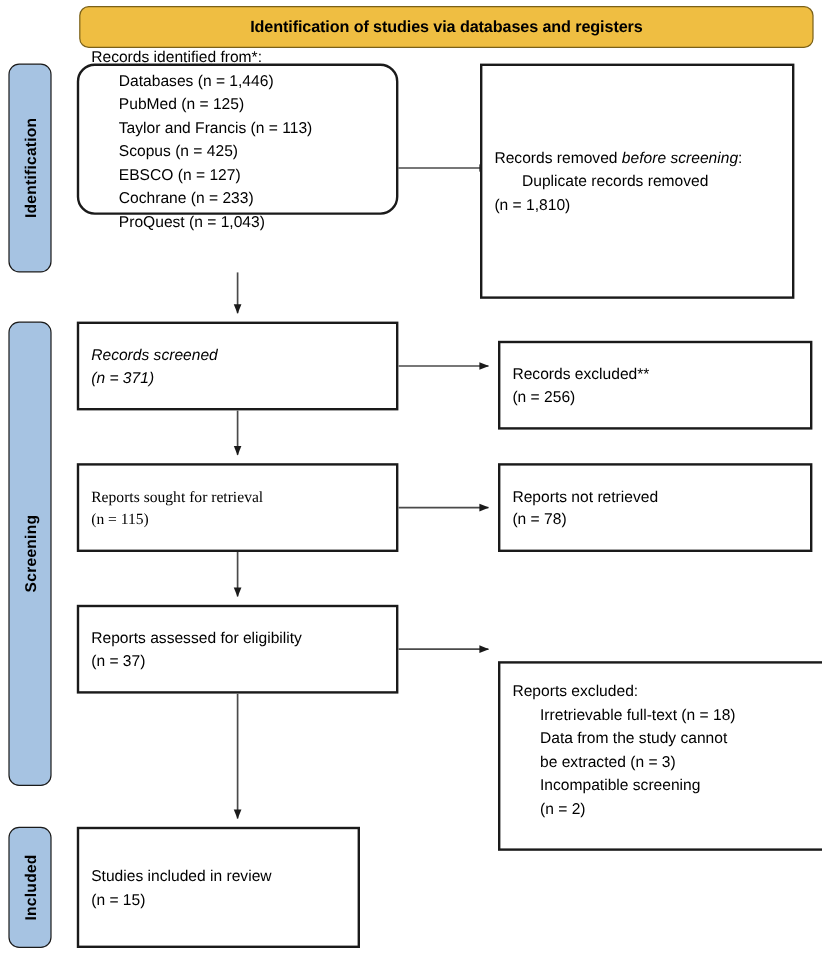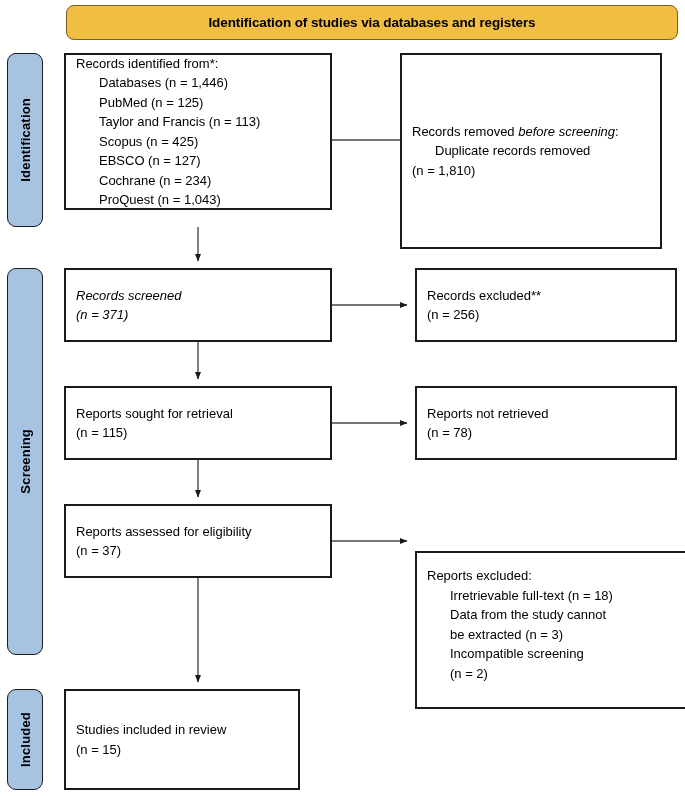--- a/index.html
+++ b/index.html
@@ -85,28 +85,28 @@
     font-size: 13px;
     line-height: 19.5px;
     white-space: pre;
   }
   .pbox p.ind {
     padding-left: 23px;
   }
   .pbox p .it { font-style: italic; }
 
   
-  #box-identified      { left: 64px; top: 53px;  width: 268px; height: 157px; }
+  #box-identified      { left: 64px; top: 53px;  width: 268px; height: 126px; border-radius: 15px; }
   #box-screened        { left: 64px; top: 268px; width: 268px; height: 74px; font-style: italic;  }
-  #box-sought          { left: 64px; top: 386px; width: 268px; height: 74px;  }
+  #box-sought          { left: 64px; top: 386px; width: 268px; height: 74px; font-family: Liberation Serif, serif;  }
   #box-assessed        { left: 64px; top: 504px; width: 268px; height: 74px;  }
   #box-included        { left: 64px; top: 689px; width: 236px; height: 101px; }
   
   #box-removed         { left: 400px; top: 53px;  width: 262px; height: 196px; }
-  #box-excluded-recs   { left: 415px; top: 268px; width: 262px; height: 74px;  }
+  #box-excluded-recs   { left: 415px; top: 284px; width: 262px; height: 74px;  }
   #box-not-retrieved   { left: 415px; top: 386px; width: 262px; height: 74px;  }
   #box-excluded-reps   { left: 415px; top: 504px; width: 304px; height: 158px; margin-top: 47px; }
 
   
   #box-excluded-reps  { align-items: flex-start; }
   #box-excluded-reps .inner { padding-top: 13px; }
 
   
   #connectors {
     position: absolute;
@@ -153,21 +153,21 @@
   </svg>
 
   <div class="pbox" id="box-identified">
     <div class="inner">
       <p>Records identified from*:</p>
       <p class="ind">Databases (n = 1,446)</p>
       <p class="ind">PubMed (n = 125)</p>
       <p class="ind">Taylor and Francis (n = 113)</p>
       <p class="ind">Scopus (n = 425)</p>
       <p class="ind">EBSCO (n = 127)</p>
-      <p class="ind">Cochrane (n = 234)</p>
+      <p class="ind">Cochrane (n = 233)</p>
       <p class="ind">ProQuest (n = 1,043)</p>
     </div>
   </div>
 
   <div class="pbox" id="box-screened">
     <div class="inner">
       <p>Records screened</p>
       <p>(n = 371)</p>
     </div>
   </div>

